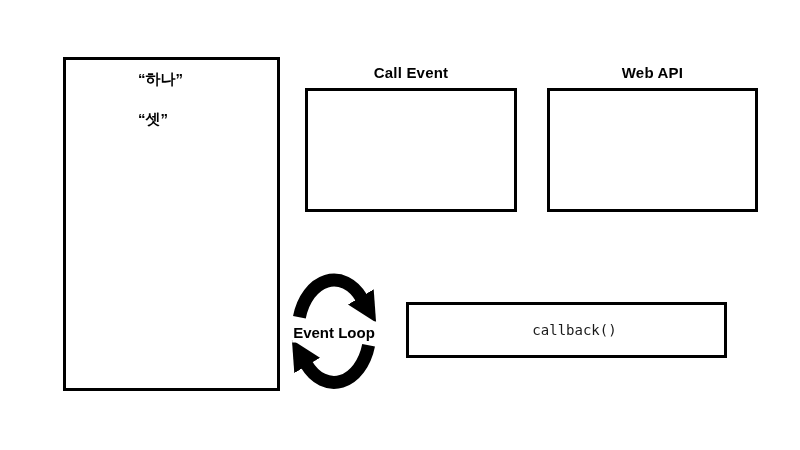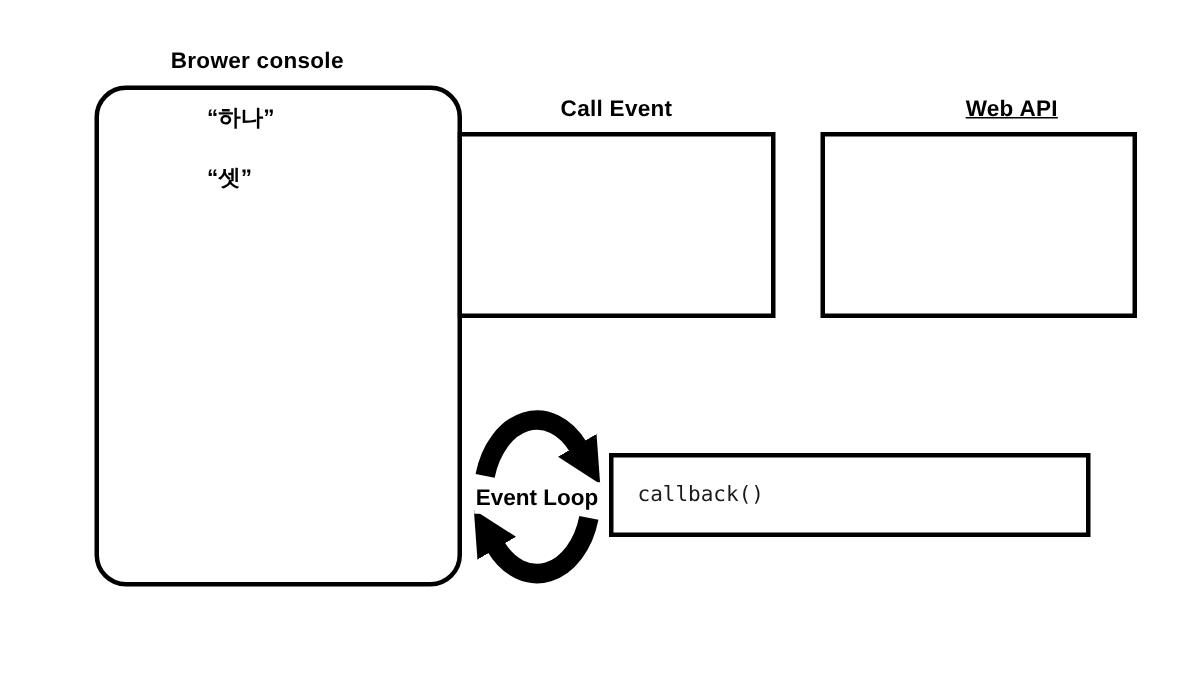--- a/index.html
+++ b/index.html
@@ -21,63 +21,62 @@
     white-space: nowrap;
   }
   .frame {
     position: absolute;
     border: 3px solid #000000;
     background: #ffffff;
     box-sizing: border-box;
   }
   
   .console-title   { left: 63px;  width: 217px; top: 32px; }
-  .console-box     { left: 63px;  top: 57px;  width: 245px; height: 334px; padding: 10px 12px 0 72px; border-radius: 21px; }
+  .console-box     { left: 63px;  top: 57px;  width: 217px; height: 334px; padding: 10px 12px 0 72px; }
   .console-log     { font-size: 15px; font-weight: 700; line-height: 18px; }
   .console-log + .console-log { margin-top: 22px; }
   
   .callstack-title { left: 305px; width: 212px; top: 64px; }
   .callstack-box   { left: 305px; top: 88px;  width: 212px; height: 124px; }
   
-  .webapi-title    { left: 569px; width: 211px; top: 64px; text-decoration: underline; }
+  .webapi-title    { left: 547px; width: 211px; top: 64px; }
   .webapi-box      { left: 547px; top: 88px;  width: 211px; height: 124px; }
   
   .cbqueue-title   { left: 406px; width: 357px; top: 276px; }
   .cbqueue-box     { left: 406px; top: 302px; width: 321px; height: 56px;
-                     display: flex; align-items: center; }
+                     display: flex; align-items: center; justify-content: center; }
   .cbqueue-item    {
     font-family: "DejaVu Sans Mono", "Liberation Mono", monospace;
     font-size: 14px;
     color: #1a1a1a;
     padding-left: 16px;
   }
   
   .event-loop {
     position: absolute;
-    left: 308px; top: 266px;
+    left: 284px; top: 266px;
     width: 100px; height: 132px;
   }
   .event-loop svg { display: block; width: 100%; height: 100%; }
   .event-loop-label {
     position: absolute;
     left: 50%; top: 50%;
     transform: translate(-50%, -50%);
     background: #ffffff;
     font-size: 15px;
     font-weight: 700;
     white-space: nowrap;
     padding: 2px 1px;
   }
 </style>
 </head>
 <body>
 
 <div class="stage">
 
-  <div class="box-title console-title">Brower console</div>
   <div class="frame console-box">
     <div class="console-log">“하나”</div>
     <div class="console-log">“셋”</div>
   </div>
 
   <div class="box-title callstack-title">Call Event</div>
   <div class="frame callstack-box"></div>
 
   <div class="box-title webapi-title">Web API</div>
   <div class="frame webapi-box"></div>

